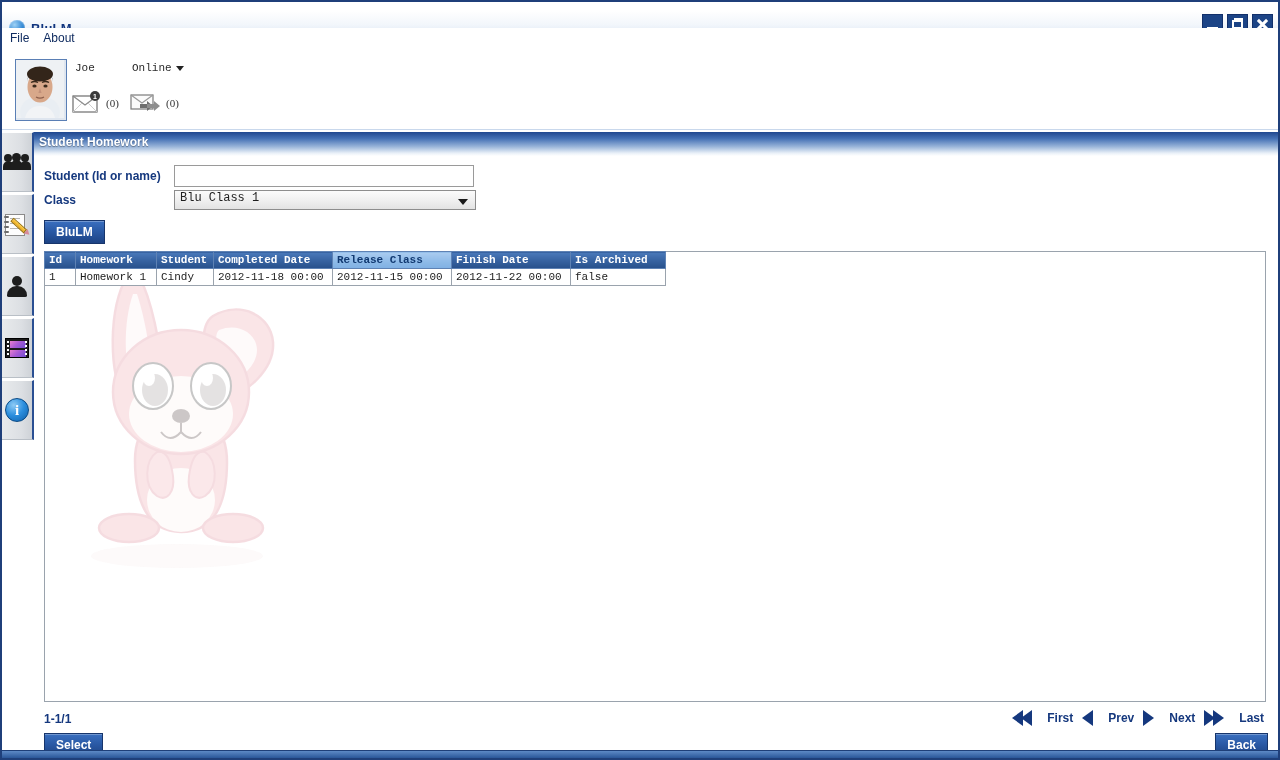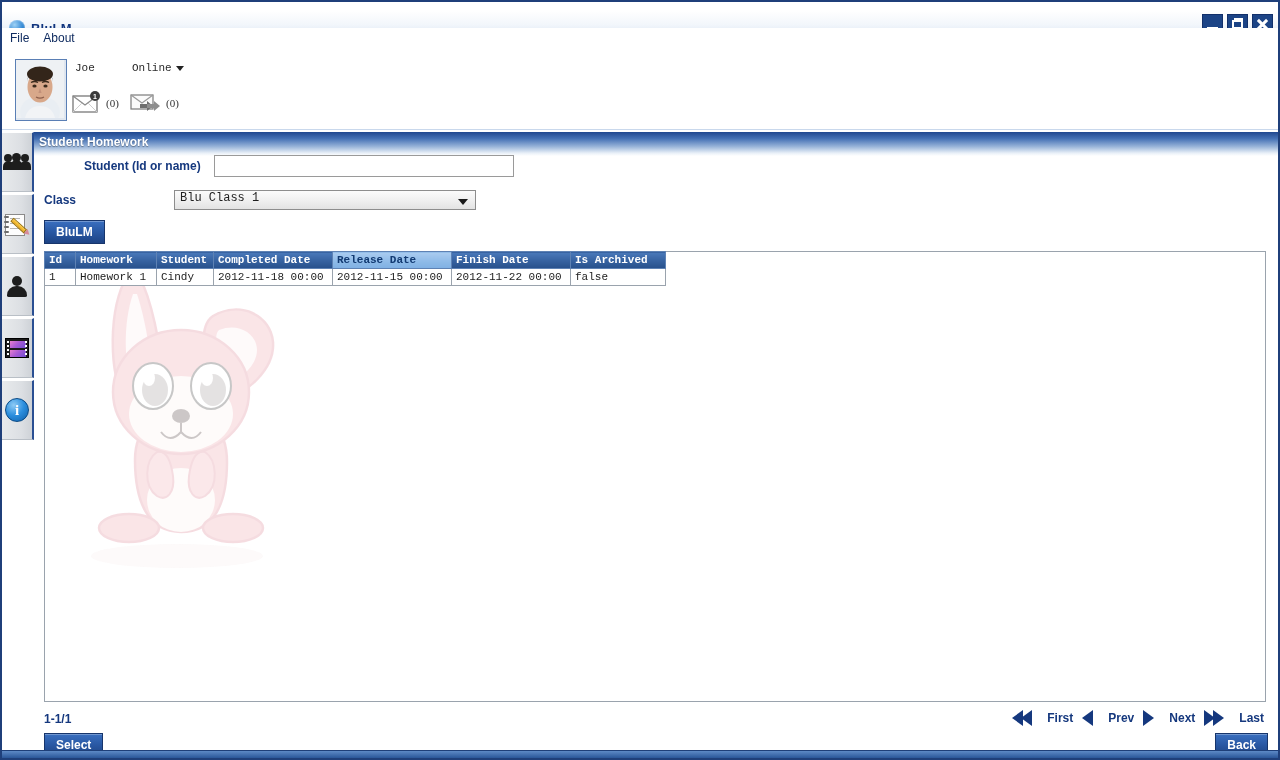--- a/index.html
+++ b/index.html
@@ -480,21 +480,21 @@
       <div class="ic-info">i</div>
     </div>
   </div>
 
   <div class="content">
 
     <div class="page-head">
       <div class="page-head-title">Student Homework</div>
     </div>
 
-    <div class="form-row" style="left:10px; top:23px;margin-left:40px;">
+    <div class="form-row" style="left:10px; top:33px;">
       <div class="form-label" style="width:130px;">Student (Id or name)</div>
       <input class="txtfield" type="text" value="" placeholder="" style="">
     </div>
 
     <div class="form-row" style="left:10px; top:58px;">
       <div class="form-label" style="width:130px;">Class</div>
       <div class="selfield">
         <span>Blu Class 1</span>
         <span class="arrow"></span>
       </div>
@@ -543,21 +543,21 @@
       </svg>
     </div>
 
     <table class="grid">
       <thead>
         <tr>
           <th style="width: 22px;">Id</th>
           <th style="width: 72px;">Homework</th>
           <th style="width: 48px;">Student</th>
           <th style="width: 110px; margin-top: 32px;">Completed Date</th>
-          <th class="sorted" style="width: 110px;">Release Date</th>
+          <th class="sorted" style="width: 110px;">Release Class</th>
           <th style="width: 110px;">Finish Date</th>
           <th style="width: 86px;">Is Archived</th>
         </tr>
       </thead>
       <tbody>
         <tr>
           <td>1</td>
           <td>Homework 1</td>
           <td>Cindy</td>
           <td>2012-11-18 00:00</td>

